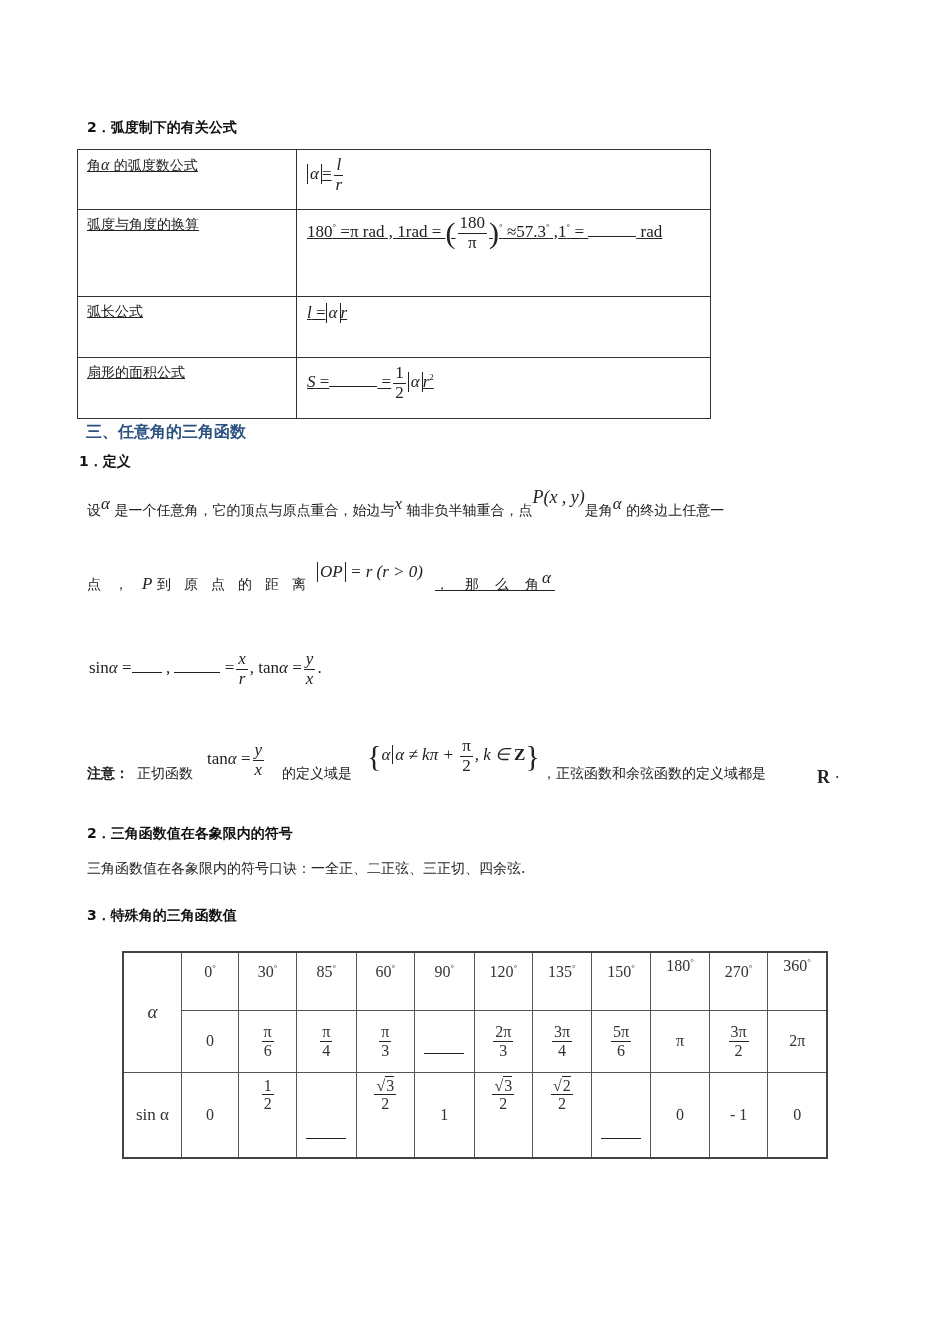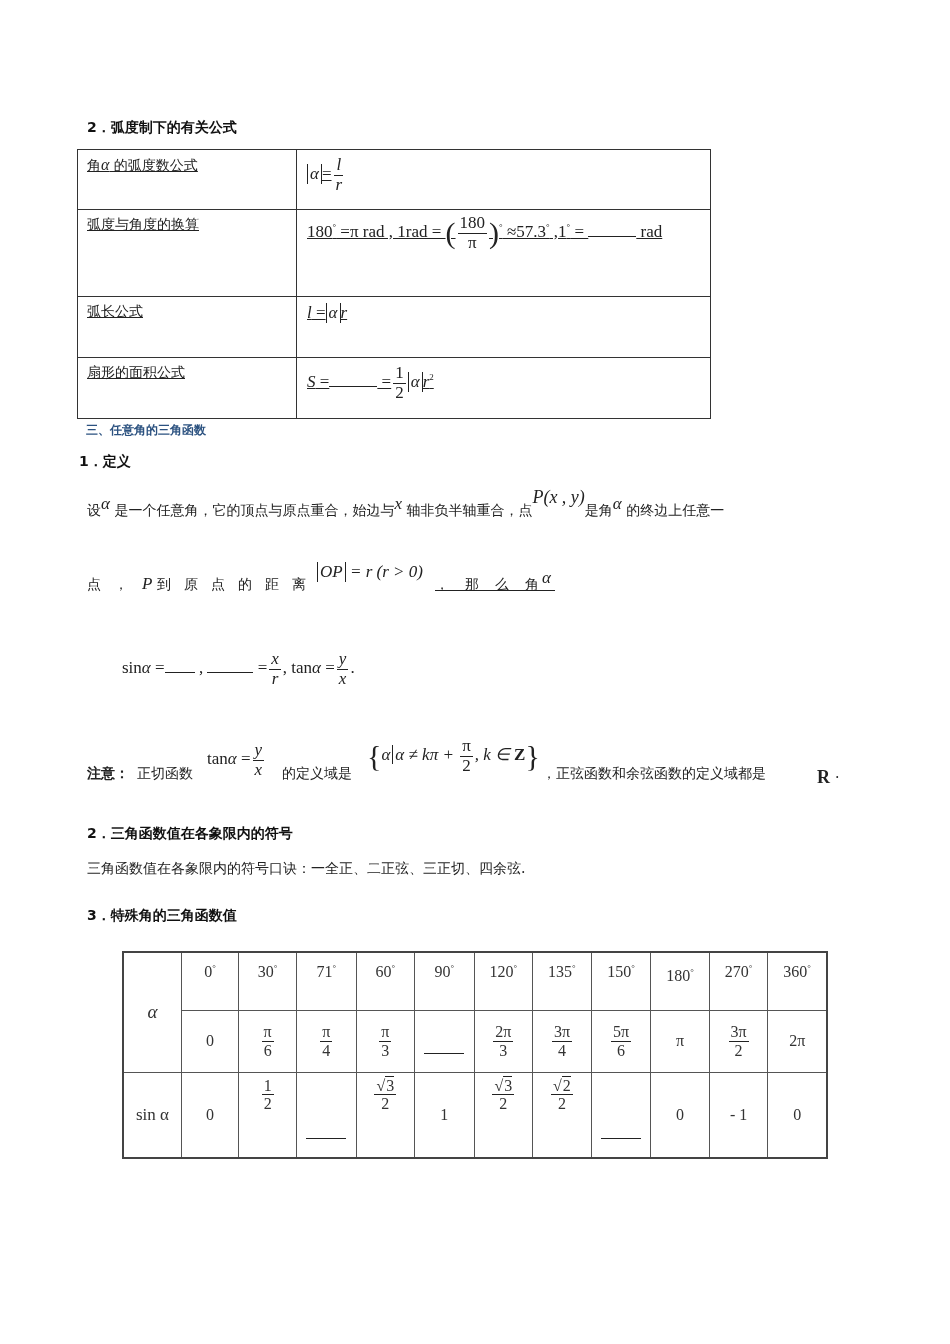--- a/index.html
+++ b/index.html
@@ -1,20 +1,20 @@
 <!DOCTYPE html>
 <html><head>
 <meta charset="utf-8">
 <style>
   html, body { margin:0; padding:0; background:#ffffff; }
   body { width:950px; height:1344px; position:relative; font-family:"DejaVu Serif", serif; color:#222; }
   .abs { position:absolute; }
   .h-bold { font-family:"DejaVu Sans", sans-serif; font-weight:bold; font-size:14px; color:#111; }
   .body-text { font-family:"DejaVu Serif", serif; font-size:14px; color:#222; }
-  .blue-head { font-family:"DejaVu Sans", sans-serif; font-weight:bold; font-size:12px; color:#2c5280;text-align:center; }
+  .blue-head { font-family:"DejaVu Sans", sans-serif; font-weight:bold; font-size:16px; color:#2c5280;text-align:center; }
   .math { font-family:"Liberation Serif", serif; font-size:17px; color:#222; }
   .it { font-style:italic; }
   table { border-collapse:collapse; }
   .t1 td { border:1px solid #333; vertical-align:top;text-decoration:underline; }
   .t1 .lbl { width:200px; padding:6px 9px; font-size:14px; font-family:"DejaVu Serif", serif; }
   .t1 .frm { padding:6px 10px; }
   .frac { display:inline-flex; flex-direction:column; align-items:center; vertical-align:middle; line-height:1.1; margin:0 2px; }
   .frac .num { border-bottom:1px solid #222; padding:0 2px; }
   .frac .den { padding:0 2px; }
   .blank { display:inline-block; border-bottom:1px solid #222; height:1em; vertical-align:baseline; }
@@ -81,21 +81,21 @@
 
 <div class="abs body-text" style="left:87px;top:560px;width:790px;height:40px;">
   <span style="position:absolute;top:16px;left:0;" class="spaced">点，</span>
   <span class="math it" style="position:absolute;top:14px;left:55px;">P</span>
   <span class="spaced" style="position:absolute;top:16px;left:70px;">到原点的距离</span>
   <span class="math" style="position:absolute;top:2px;left:230px;white-space:nowrap;"><span class="abs-bar it">OP</span><span class="it"> = r (r &gt; 0)</span></span>
   <span style="position:absolute;top:16px;left:348px;letter-spacing:16px;text-decoration:underline;">，那么角</span>
   <span class="math it" style="position:absolute;top:8px;left:455px;">α</span>
 </div>
 
-<div class="abs math" style="left:89px;top:650px;white-space:nowrap;margin-left:33px;">
+<div class="abs math" style="left:89px;top:650px;white-space:nowrap;">
   <span>sin</span><span class="it">α</span><span> =</span><span class="blank" style="width:30px;"></span><span> ,</span> <span class="blank" style="width:46px;"></span><span> =</span><span class="frac">
       <span class="num it">x</span>
       <span class="den it">r</span>
     </span><span>, tan</span><span class="it">α</span><span> =</span><span class="frac">
       <span class="num it">y</span>
       <span class="den it">x</span>
     </span><span>.</span>
 </div>
 
 <div class="abs body-text" style="left:87px;top:737px;white-space:nowrap;height:50px;">
@@ -118,29 +118,29 @@
 <div class="abs h-bold" style="left:87px;top:825px;">2．三角函数值在各象限内的符号</div>
 <div class="abs body-text" style="left:87px;top:860px;">三角函数值在各象限内的符号口诀：一全正、二正弦、三正切、四余弦.</div>
 <div class="abs h-bold" style="left:87px;top:907px;">3．特殊角的三角函数值</div>
 
 <table class="t2 abs" id="special" style="left:122px;top:951px;width:706px;">
   <tbody>
       <tr style="height:58px;" id="row-deg">
     <td rowspan="2" class="it" style="font-size:19px;">α</td>
   <td style="vertical-align: top; padding-top: 10px;"><span>0</span><span class="sup">°</span></td>
         <td style="vertical-align: top; padding-top: 10px;"><span>30</span><span class="sup">°</span></td>
-        <td style="vertical-align: top; padding-top: 10px;"><span>71</span><span class="sup">°</span></td>
+        <td style="vertical-align: top; padding-top: 10px;"><span>85</span><span class="sup">°</span></td>
         <td style="vertical-align: top; padding-top: 10px;"><span>60</span><span class="sup">°</span></td>
         <td style="vertical-align: top; padding-top: 10px;"><span>90</span><span class="sup">°</span></td>
         <td style="vertical-align: top; padding-top: 10px;"><span>120</span><span class="sup">°</span></td>
         <td style="vertical-align: top; padding-top: 10px;"><span>135</span><span class="sup">°</span></td>
         <td style="vertical-align: top; padding-top: 10px;"><span>150</span><span class="sup">°</span></td>
-        <td style="vertical-align: top; padding-top: 14px; margin-top: 35px;"><span>180</span><span class="sup">°</span></td>
+        <td style="vertical-align: top; padding-top: 4px; margin-top: 35px;"><span>180</span><span class="sup">°</span></td>
         <td style="vertical-align: top; padding-top: 10px;"><span>270</span><span class="sup">°</span></td>
-        <td style="vertical-align: top; padding-top: 10px;"><span>360</span><span class="sup">°</span></td>
+        <td style="vertical-align: top; padding-top: 4px;"><span>360</span><span class="sup">°</span></td>
       </tr>
   <tr style="height:62px;" id="row-rad">
         <td><span>0</span></td>
         <td><span class="frac">
             <span class="num">π</span>
             <span class="den">6</span>
           </span></td>
         <td><span class="frac">
             <span class="num">π</span>
             <span class="den">4</span>

